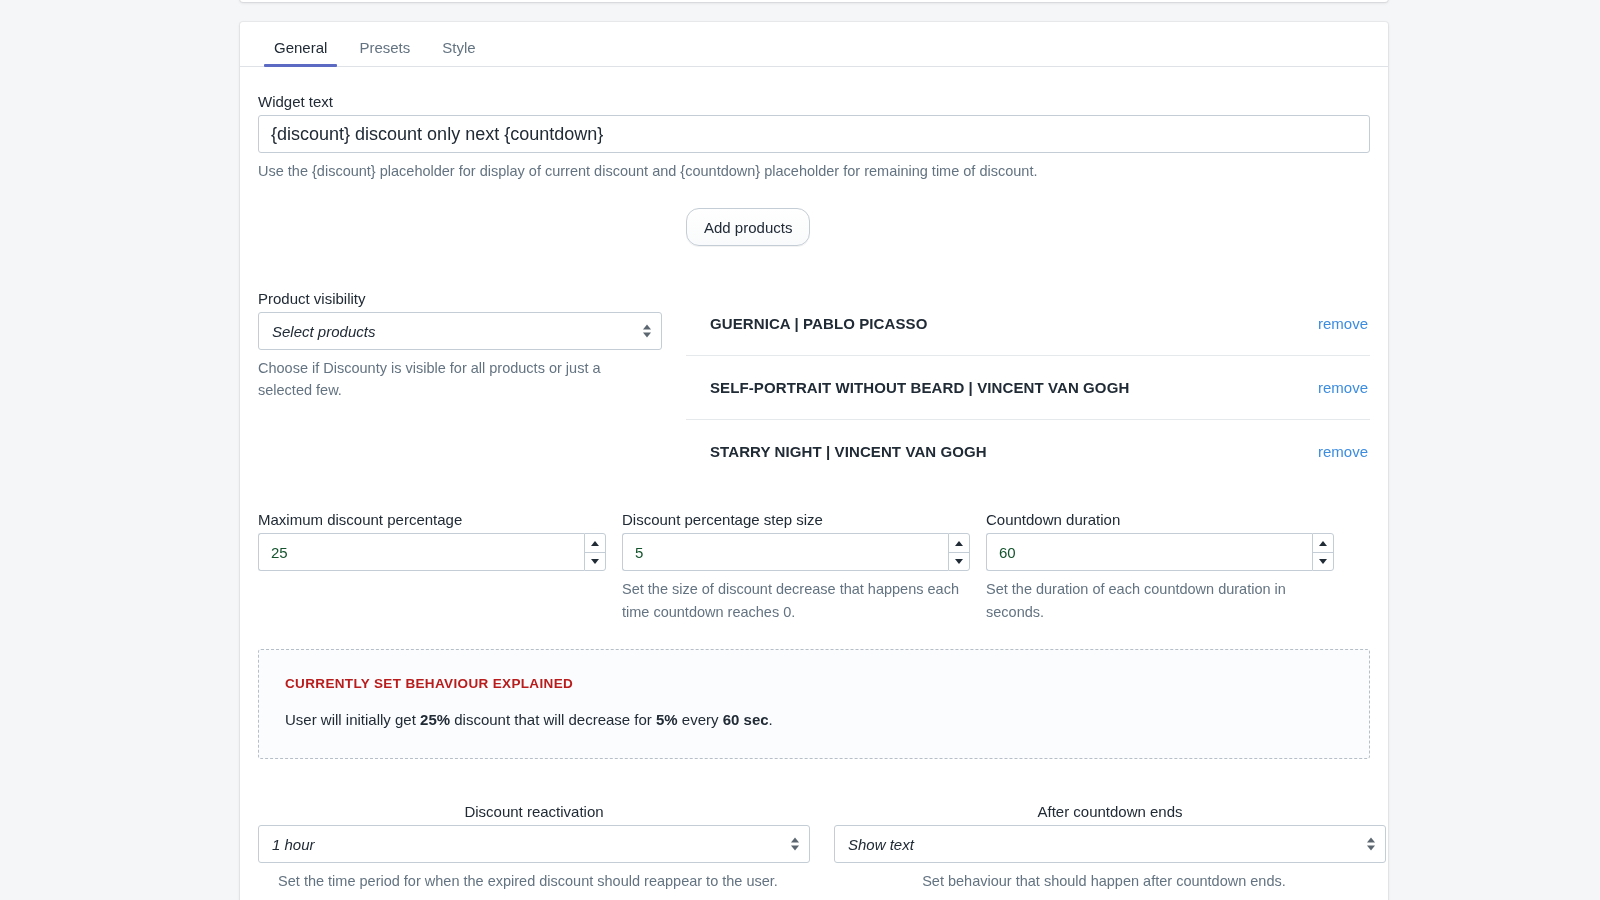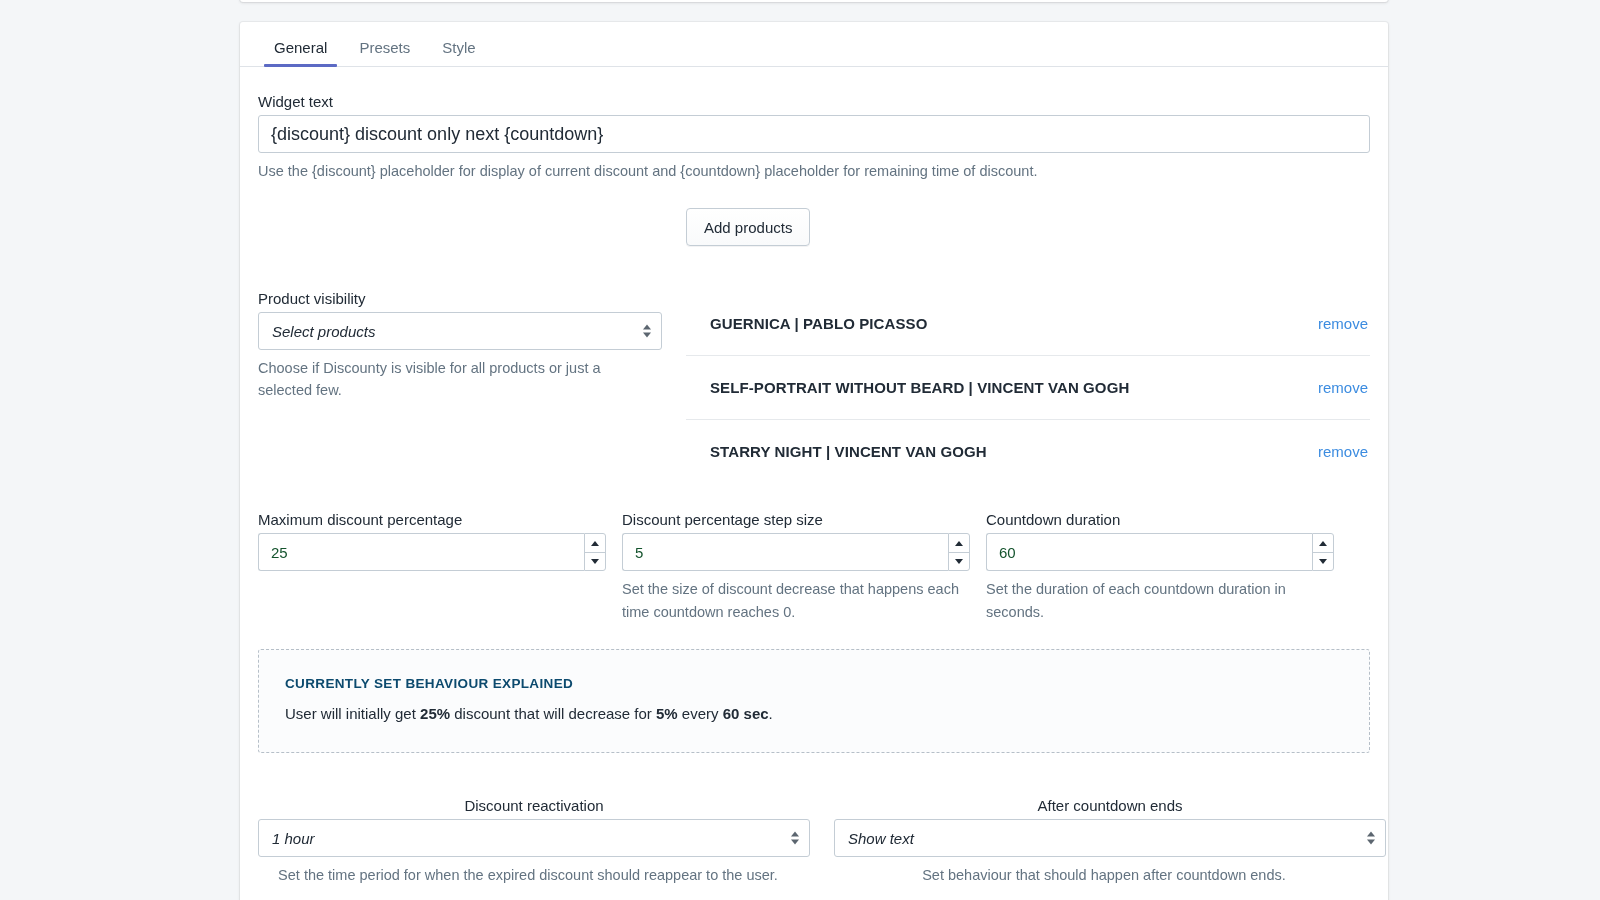--- a/index.html
+++ b/index.html
@@ -146,21 +146,21 @@
     border-left: 4px solid transparent;
     border-right: 4px solid transparent;
     border-top: 5px solid #5c6670;
   }
 
   
   .btn {
     height: 38px;
     padding: 0 17px;
     border: 1px solid #c4cdd5;
-    border-radius: 4px;
+    border-radius: 13px;
     background: linear-gradient(180deg,#ffffff,#f9fafb);
     font-size: 15px;
     color: #212b36;
     cursor: pointer;
     font-family: "Liberation Sans", sans-serif;
     box-shadow: 0 1px 0 rgba(22,29,37,0.05);
   }
 
   
   .vis-area {
@@ -264,23 +264,23 @@
   .callout {
     margin-top: 26px;
     border: 1px dashed #b6bfc8;
     border-radius: 3px;
     padding: 26px 26px 30px 26px;
     background: #fbfcfd;
   }
   .callout-title {
     font-size: 13.5px;
     font-weight: bold;
-    color: #0c4a6e;
+    color: #b91c1c;
     letter-spacing: 0.35px;
-    margin-bottom: 14px;
+    margin-bottom: 20px;
   }
   .callout-text {
     font-size: 15px;
     color: #212b36;
   }
   .callout-text b { font-weight: bold; }
 
   
   .bottom-row {
     display: flex;

